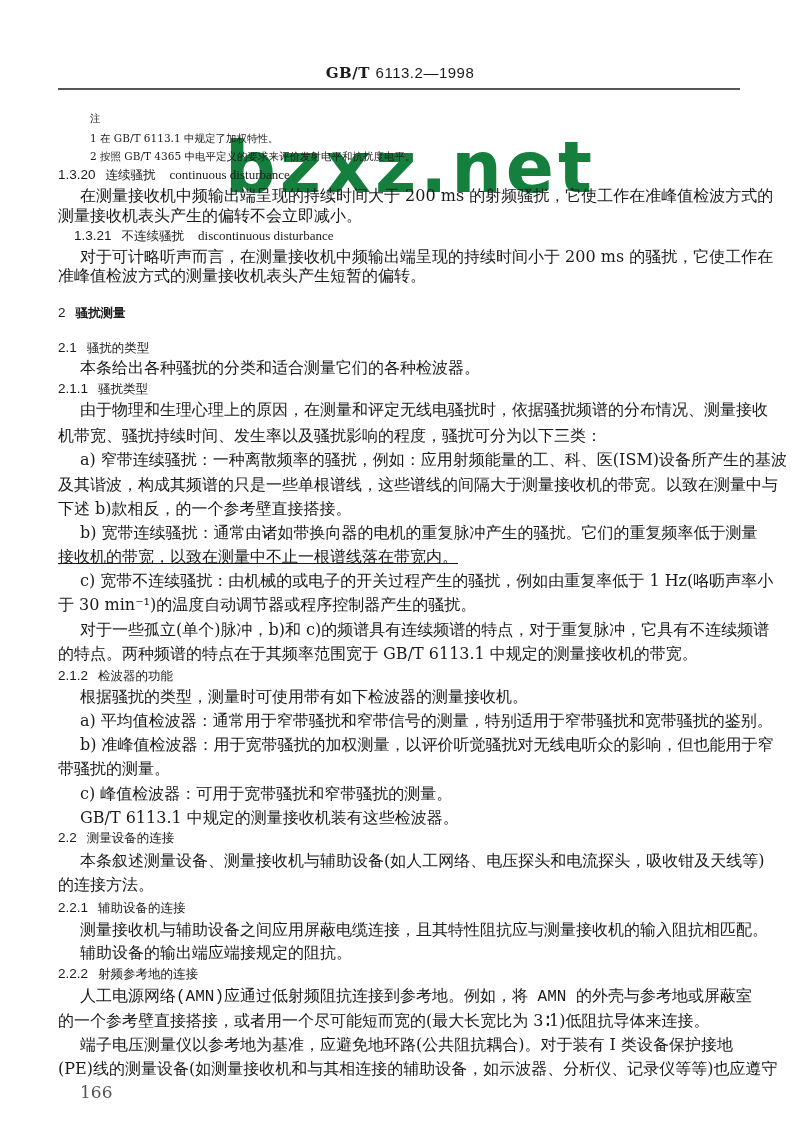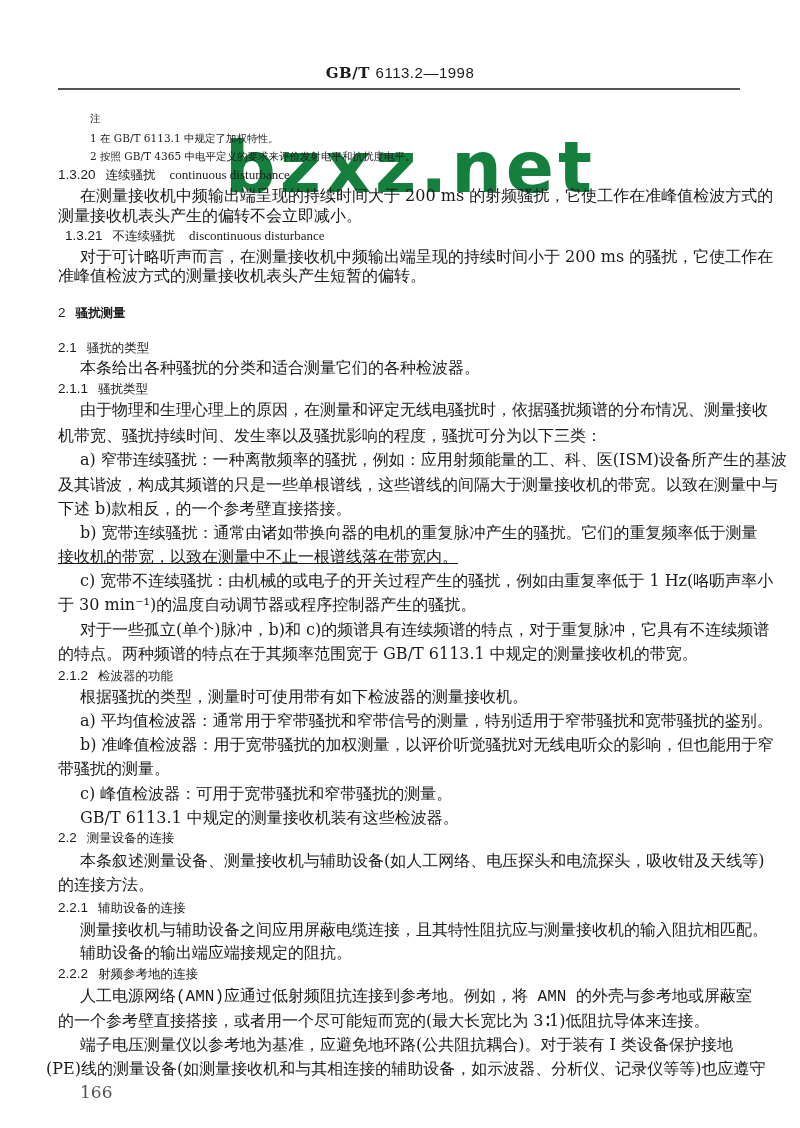--- a/index.html
+++ b/index.html
@@ -42,21 +42,21 @@
     <span class="num">6113.2—1998</span>
   </div>
   <div class="rule"></div>
   <div id="body">
       <div class="line note" style="left: 90px; top: 110px;">注</div>
       <div class="line note" style="left: 90px; top: 130px;">1  在 GB/T 6113.1 中规定了加权特性。</div>
       <div class="line note" style="left: 90px; top: 148px;">2  按照 GB/T 4365 中电平定义的要求来评价发射电平和抗扰度电平。</div>
       <div class="line clause" style="left: 58px; top: 167px;"><span>1.3.20</span><span class="t">连续骚扰</span><span class="en">continuous disturbance</span></div>
       <div class="line" style="left: 80px; top: 188px;">在测量接收机中频输出端呈现的持续时间大于 200 ms 的射频骚扰，它使工作在准峰值检波方式的</div>
       <div class="line" style="left: 58px; top: 208px;">测量接收机表头产生的偏转不会立即减小。</div>
-      <div class="line clause" style="left: 65px; top: 228px; text-align: center;"><span>1.3.21</span><span class="t">不连续骚扰</span><span class="en">discontinuous disturbance</span></div>
+      <div class="line clause" style="left: 74px; top: 228px; text-align: center;"><span>1.3.21</span><span class="t">不连续骚扰</span><span class="en">discontinuous disturbance</span></div>
       <div class="line" style="left: 80px; top: 249px;">对于可计略听声而言，在测量接收机中频输出端呈现的持续时间小于 200 ms 的骚扰，它使工作在</div>
       <div class="line" style="left: 58px; top: 268px; text-align: center;">准峰值检波方式的测量接收机表头产生短暂的偏转。</div>
       <div class="line sec" style="left: 58px; top: 305px;"><span class="n">2</span><span>骚扰测量</span></div>
       <div class="line clause" style="left: 58px; top: 340px;"><span>2.1</span><span class="t">骚扰的类型</span></div>
       <div class="line" style="left: 80px; top: 360px; text-align: center;">本条给出各种骚扰的分类和适合测量它们的各种检波器。</div>
       <div class="line clause" style="left: 58px; top: 381px;"><span>2.1.1</span><span class="t">骚扰类型</span></div>
       <div class="line" style="left: 80px; top: 402px;">由于物理和生理心理上的原因，在测量和评定无线电骚扰时，依据骚扰频谱的分布情况、测量接收</div>
       <div class="line" style="left: 58px; top: 428px;">机带宽、骚扰持续时间、发生率以及骚扰影响的程度，骚扰可分为以下三类：</div>
       <div class="line" style="left: 80px; top: 452px;">a) 窄带连续骚扰：一种离散频率的骚扰，例如：应用射频能量的工、科、医(ISM)设备所产生的基波</div>
       <div class="line" style="left: 58px; top: 477px;">及其谐波，构成其频谱的只是一些单根谱线，这些谱线的间隔大于测量接收机的带宽。以致在测量中与</div>
@@ -77,16 +77,16 @@
       <div class="line clause" style="left: 58px; top: 830px;"><span>2.2</span><span class="t">测量设备的连接</span></div>
       <div class="line" style="left: 80px; top: 853px;">本条叙述测量设备、测量接收机与辅助设备(如人工网络、电压探头和电流探头，吸收钳及天线等)</div>
       <div class="line" style="left: 58px; top: 877px;">的连接方法。</div>
       <div class="line clause" style="left: 58px; top: 900px;"><span>2.2.1</span><span class="t">辅助设备的连接</span></div>
       <div class="line" style="left: 80px; top: 922px;">测量接收机与辅助设备之间应用屏蔽电缆连接，且其特性阻抗应与测量接收机的输入阻抗相匹配。</div>
       <div class="line" style="left: 80px; top: 945px;">辅助设备的输出端应端接规定的阻抗。</div>
       <div class="line clause" style="left: 58px; top: 966px;"><span>2.2.2</span><span class="t">射频参考地的连接</span></div>
       <div class="line" style="left: 80px; top: 989px; font-family: Liberation Mono, monospace;">人工电源网络(AMN)应通过低射频阻抗连接到参考地。例如，将 AMN 的外壳与参考地或屏蔽室</div>
       <div class="line" style="left: 58px; top: 1013px;">的一个参考壁直接搭接，或者用一个尽可能短而宽的(最大长宽比为 3∶1)低阻抗导体来连接。</div>
       <div class="line" style="left: 80px; top: 1037px;">端子电压测量仪以参考地为基准，应避免地环路(公共阻抗耦合)。对于装有 I 类设备保护接地</div>
-      <div class="line" style="left: 46px; top: 1061px;">(PE)线的测量设备(如测量接收机和与其相连接的辅助设备，如示波器、分析仪、记录仪等等)也应遵守</div>
+      <div class="line" style="left: 58px; top: 1061px;">(PE)线的测量设备(如测量接收机和与其相连接的辅助设备，如示波器、分析仪、记录仪等等)也应遵守</div>
     </div>
   <div class="pnum">166</div>
 </div>
 
 </body></html>

